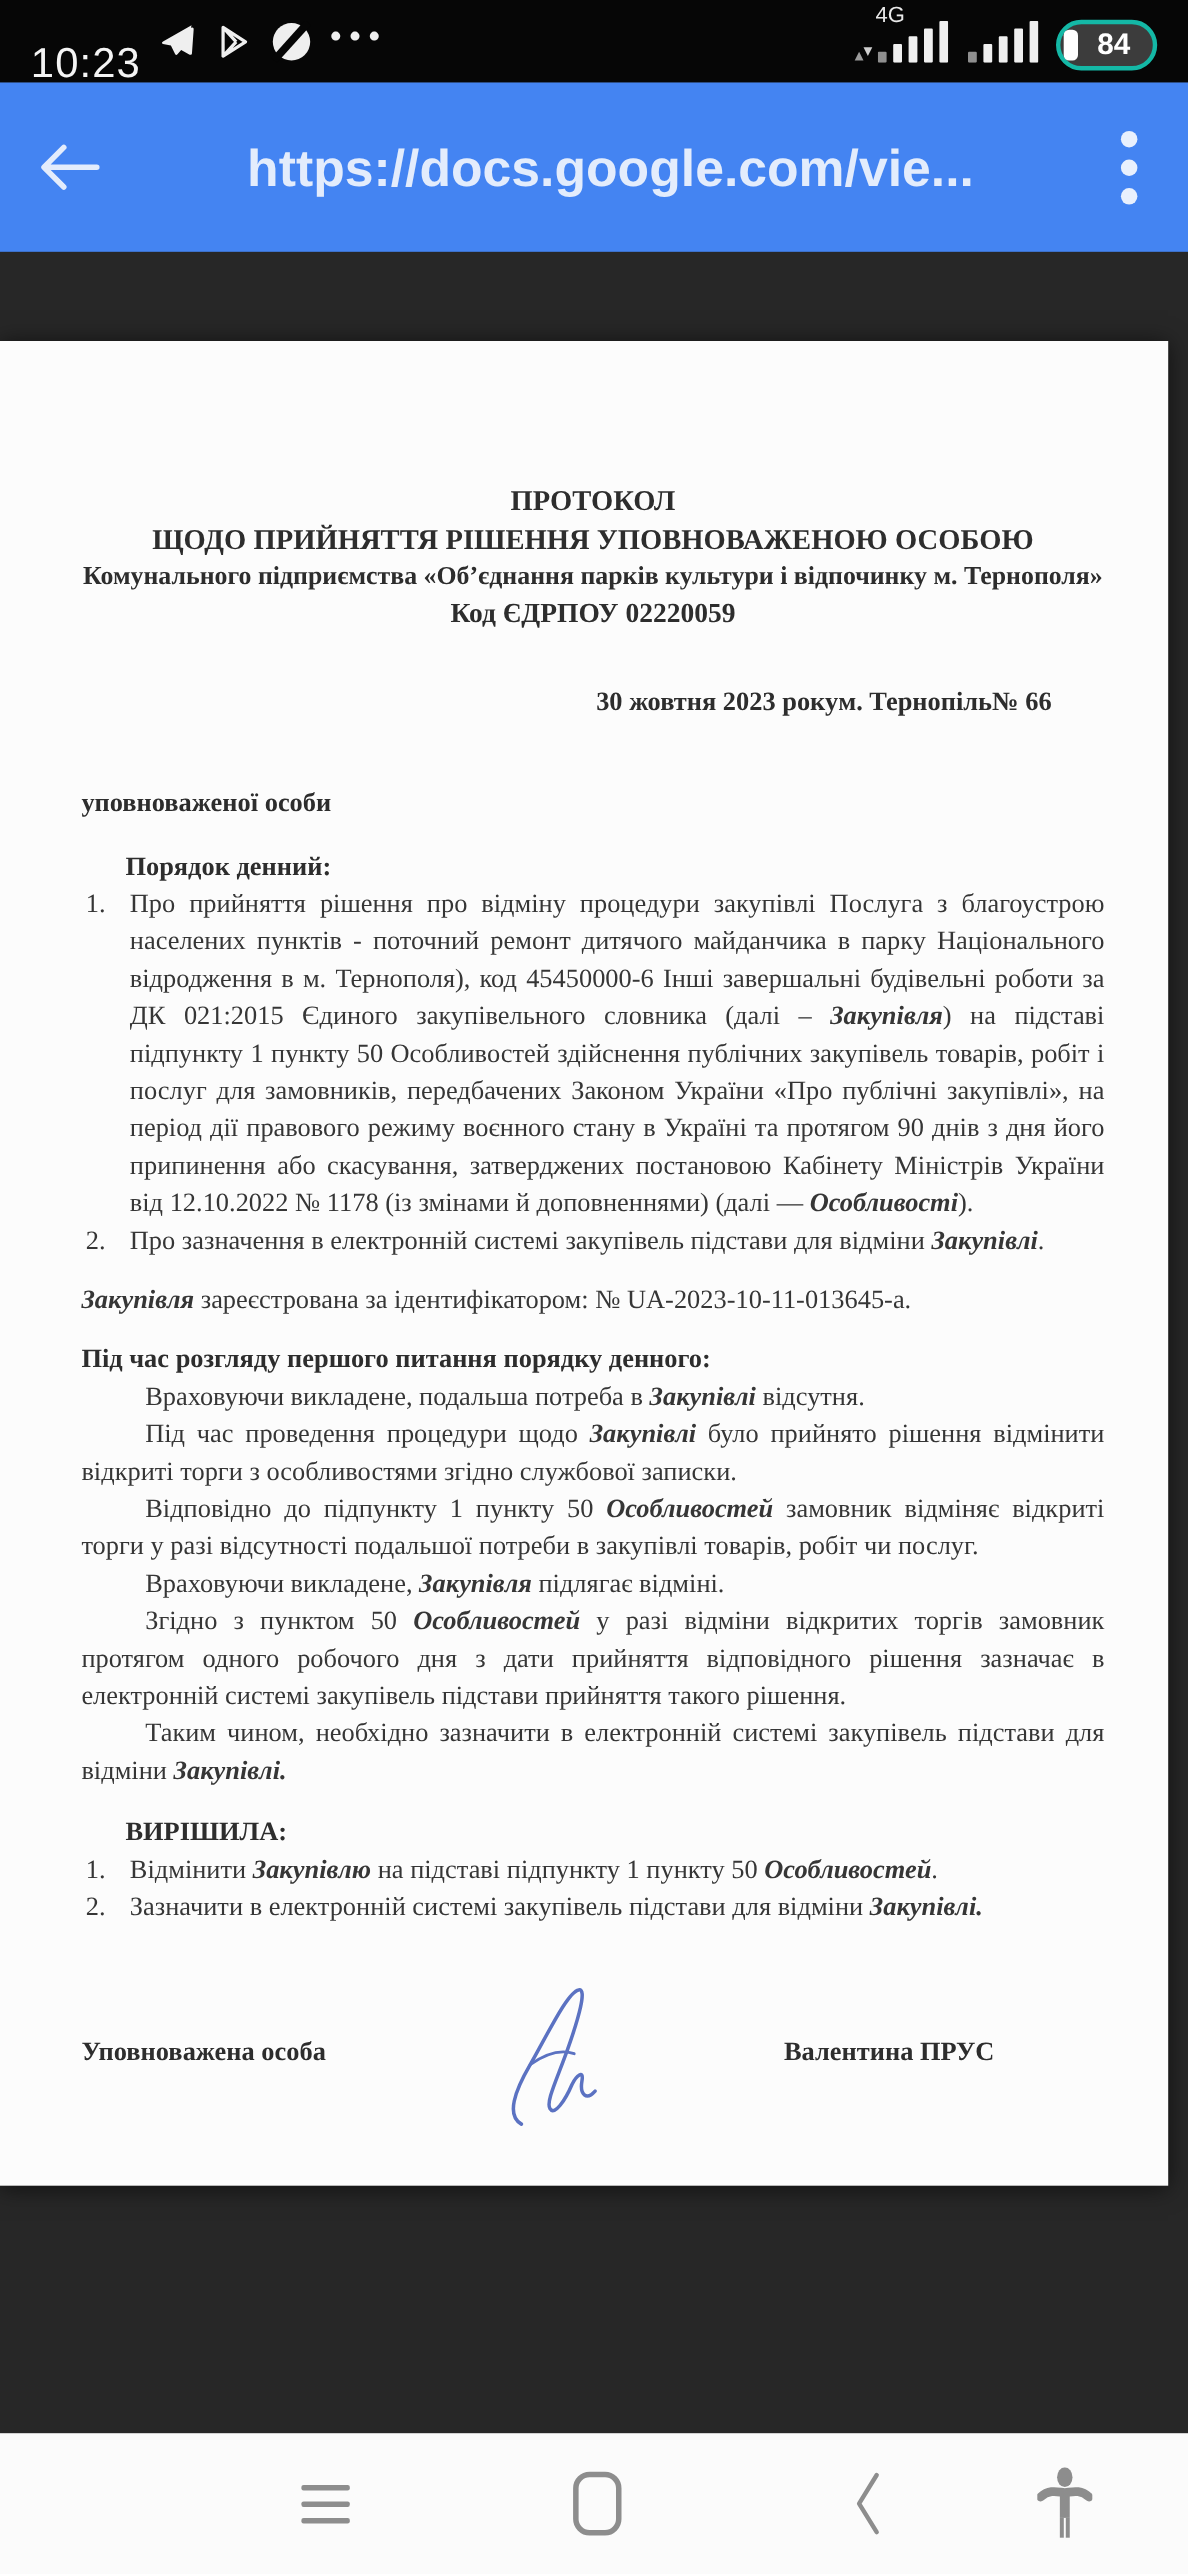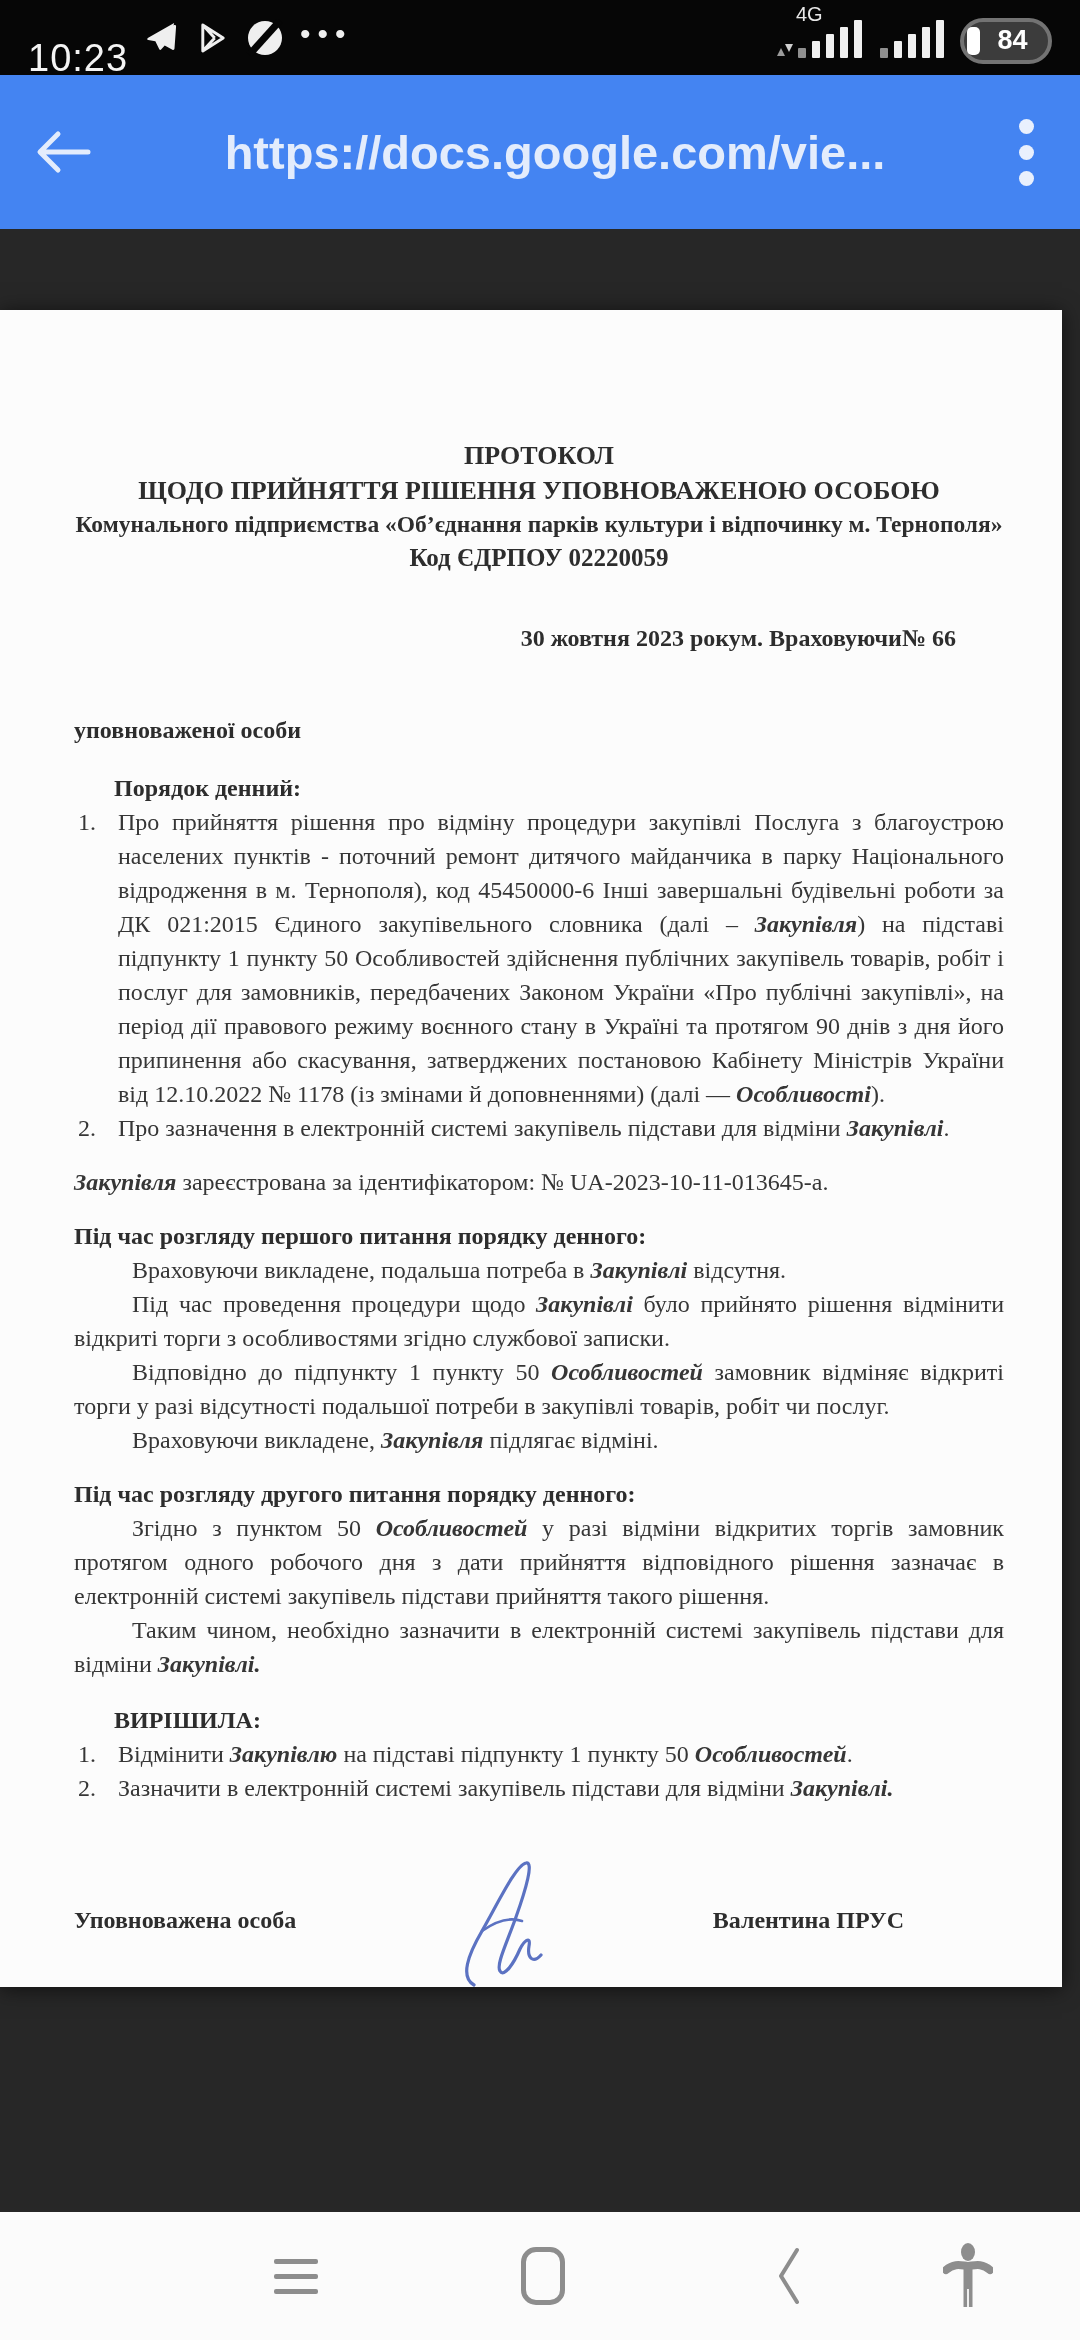--- a/index.html
+++ b/index.html
@@ -12,21 +12,21 @@
   .sb-left{display:flex;align-items:center;gap:16px;}
   .sb-time{color:#f4f4f4;font-size:38px;line-height:38px;letter-spacing:1px;margin-top:40px;}
   .sb-icon{display:flex;align-items:center;}
   .sb-dots{color:#efefef;font-size:30px;letter-spacing:7px;line-height:30px;padding-bottom:8px;}
   .sb-right{display:flex;align-items:flex-end;gap:16px;padding-bottom:8px;}
   .net-group{position:relative;width:86px;height:56px;}
   .net-label{position:absolute;top:-2px;left:20px;color:#e8e8e8;font-size:20px;line-height:20px;}
   .net-arrows{position:absolute;left:0;bottom:1px;}
   .net-bars{position:absolute;right:0;bottom:0;}
   .net-group2{position:relative;width:66px;height:40px;}
-  .battery{width:92px;height:46px;border:4px solid #737373;border-radius:24px;box-sizing:border-box;
+  .battery{width:92px;height:46px;border:4px solid #14b8a6;border-radius:24px;box-sizing:border-box;
     background:#3c3c3c;display:flex;align-items:center;padding:3px;margin-bottom:-2px;}
   .b-fill{width:13px;height:28px;background:#fff;border-radius:5px;}
   .b-num{flex:1;text-align:center;color:#fff;font-size:27px;font-weight:700;line-height:27px;}
 
   
   .address-bar{position:absolute;top:75px;left:0;width:1080px;height:154px;background:#4484f2;
     display:flex;align-items:center;padding:0 34px;box-sizing:border-box;}
   .back-btn{width:70px;flex:none;display:flex;align-items:center;}
   .url-text{flex:1;text-align:center;color:#e3ecfc;font-size:47px;font-weight:700;
     white-space:nowrap;overflow:hidden;}
@@ -154,21 +154,21 @@
 
       <div class="doc-title">
         <div class="t1">ПРОТОКОЛ</div>
         <div class="t2">ЩОДО ПРИЙНЯТТЯ РІШЕННЯ УПОВНОВАЖЕНОЮ ОСОБОЮ</div>
         <div class="t3">Комунального підприємства «Об’єднання парків культури і відпочинку м. Тернополя»</div>
         <div class="t4">Код ЄДРПОУ 02220059</div>
       </div>
 
       <div class="meta-row">
         <span class="meta-date">30 жовтня 2023 року</span>
-        <span class="meta-city">м. Враховуючи</span>
+        <span class="meta-city">м. Тернопіль</span>
         <span class="meta-num">№ 66</span>
       </div>
 
       <div class="intro-line">уповноваженої особи</div>
 
       <div class="agenda-h">Порядок денний:</div>
       <div class="li">
         <span class="num">1.</span>
         <div class="txt"><span>Про прийняття рішення про відміну процедури закупівлі Послуга з благоустрою населених пунктів - поточний ремонт дитячого майданчика в парку Національного відродження в м. Тернополя), код 45450000-6 Інші завершальні будівельні роботи за ДК 021:2015 Єдиного закупівельного словника (далі – </span><span class="bi">Закупівля</span><span>) на підставі підпункту 1 пункту 50  Особливостей здійснення публічних закупівель товарів, робіт і послуг для замовників, передбачених Законом України «Про публічні закупівлі», на період дії правового режиму воєнного стану в Україні та протягом 90 днів з дня його припинення або скасування, затверджених постановою Кабінету Міністрів України від 12.10.2022 № 1178 (із змінами й доповненнями) (далі — </span><span class="bi">Особливості</span><span>).</span></div>
       </div>
@@ -178,21 +178,20 @@
       </div>
 
       <div class="reg-line"><span class="bi">Закупівля</span><span> зареєстрована за ідентифікатором: № UA-2023-10-11-013645-a.</span></div>
 
       <div class="sec-h">Під час розгляду першого питання порядку денного:</div>
       <div class="para"><span>Враховуючи викладене, подальша потреба в </span><span class="bi">Закупівлі</span><span>  відсутня.</span></div>
       <div class="para"><span>Під час проведення процедури щодо </span><span class="bi">Закупівлі</span><span> було прийнято рішення відмінити відкриті торги з особливостями згідно службової записки.</span></div>
       <div class="para"><span>Відповідно до підпункту 1 пункту 50 </span><span class="bi">Особливостей</span><span> замовник відміняє відкриті торги у разі відсутності подальшої потреби в закупівлі товарів, робіт чи послуг.</span></div>
       <div class="para"><span>Враховуючи викладене, </span><span class="bi">Закупівля</span><span> підлягає відміні.</span></div>
 
-      <div class="sec-h">Під час розгляду другого питання порядку денного:</div>
       <div class="para"><span>Згідно з пунктом 50 </span><span class="bi">Особливостей</span><span> у разі відміни відкритих торгів замовник протягом одного робочого дня з дати прийняття відповідного рішення зазначає в електронній системі закупівель підстави прийняття такого рішення.</span></div>
       <div class="para"><span>Таким чином, необхідно зазначити в електронній системі закупівель підстави для відміни </span><span class="bi">Закупівлі.</span></div>
 
       <div class="res-h">ВИРІШИЛА:</div>
       <div class="li">
         <span class="num">1.</span>
         <div class="txt"><span>Відмінити </span><span class="bi">Закупівлю</span><span> на підставі підпункту 1 пункту 50 </span><span class="bi">Особливостей</span><span>.</span></div>
       </div>
       <div class="li">
         <span class="num">2.</span>

